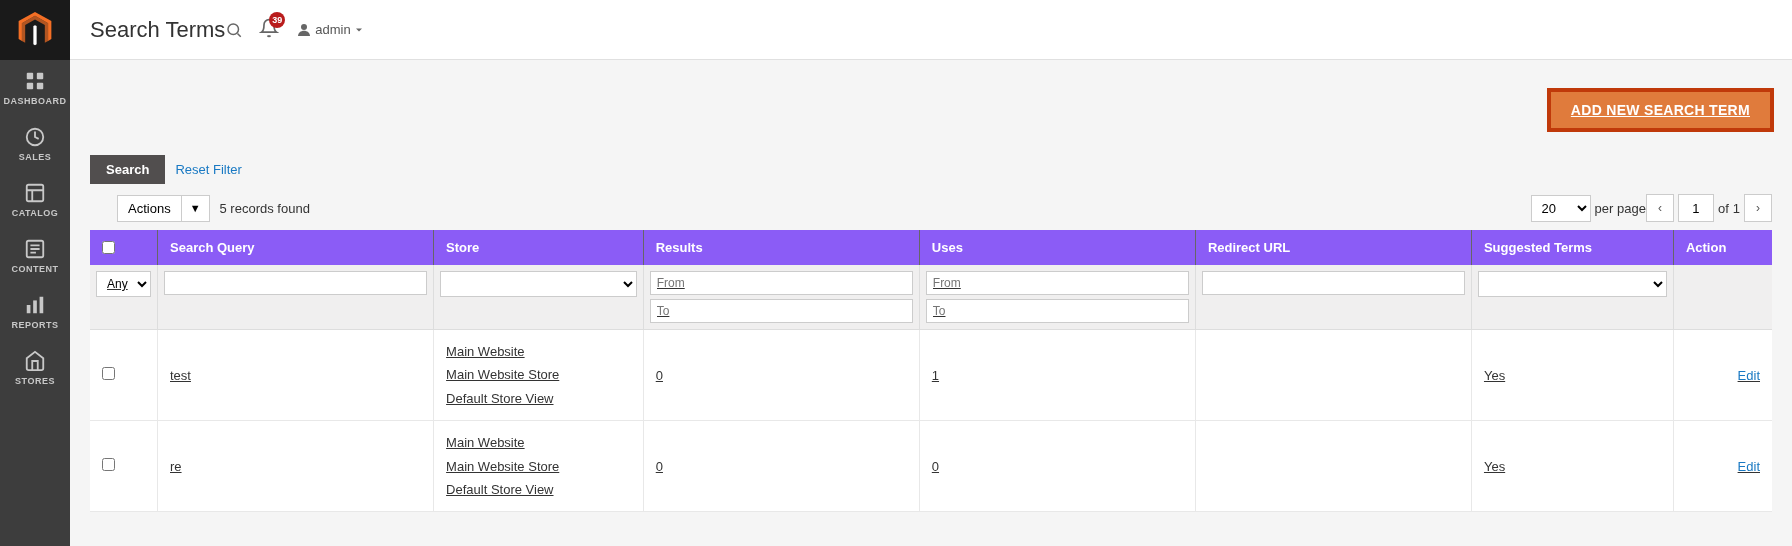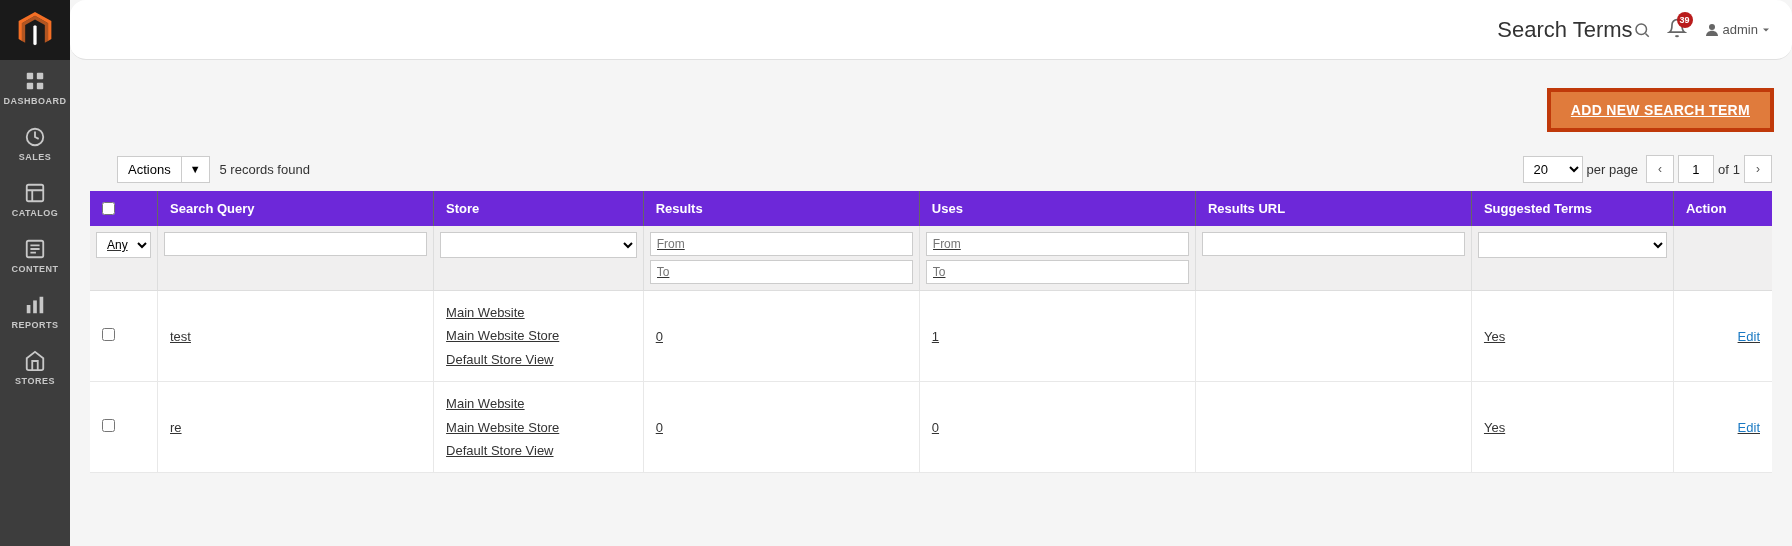--- a/index.html
+++ b/index.html
@@ -54,22 +54,21 @@
     }
 
     
     .header {
       background: #fff;
       height: 60px;
       display: flex;
       align-items: center;
       padding: 0 20px;
       border-bottom: 1px solid #e0e0e0;
-      justify-content: flex-end;
-      border-radius: 16px;
+      justify-content: flex-start;
     }
     .header-title {
       font-size: 22px;
       font-weight: 300;
       color: #333;
     }
     .header-right {
       display: flex;
       align-items: center;
       gap: 16px;
@@ -195,21 +194,20 @@
       cursor: pointer;
       font-size: 11px;
     }
     .records-count {
       font-size: 13px;
       color: #333;
     }
     .table-controls-right {
       display: flex;
       align-items: center;
-      gap: 8px;
     }
     .per-page-select-wrap {
       display: flex;
       align-items: center;
       gap: 4px;
     }
     .per-page-select {
       border: 1px solid #ccc;
       padding: 4px 6px;
       font-size: 13px;
@@ -250,21 +248,21 @@
     }
 
     
     .data-table {
       width: 100%;
       border-collapse: collapse;
       background: #fff;
       font-size: 13px;
     }
     .data-table thead tr {
-      background: #6d28d9;
+      background: #8b5cf6;
       color: #fff;
       margin-top: 25px;
     }
     .data-table thead th {
       padding: 10px 12px;
       text-align: left;
       font-weight: 600;
       border-right: 1px solid #666;
       white-space: nowrap;
     }
@@ -426,20 +424,24 @@
       </div>
     </div>
   </header>
 
   <div class="content">
 
     <div class="top-action-bar">
       <button class="btn-add">Add New Search Term</button>
     </div>
 
+    <div class="filter-bar">
+      <button class="btn-search">Search</button>
+      <a class="link-reset">Reset Filter</a>
+    </div>
 
     <div class="table-controls">
       <div class="table-controls-left">
         <div class="actions-dropdown">
           <button class="actions-btn">Actions</button>
           <button class="actions-arrow">▼</button>
         </div>
         <span class="records-count">5 records found</span>
       </div>
       <div class="table-controls-right">
@@ -475,21 +477,21 @@
           <th>
             <span>Store</span>
           </th>
           <th>
             <span>Results</span>
           </th>
           <th>
             <span>Uses</span>
           </th>
           <th>
-            <span>Results URL</span>
+            <span>Redirect URL</span>
           </th>
           <th>
             <span>Suggested Terms</span>
           </th>
           <th>
             <span>Action</span>
           </th>
         </tr>
       </thead>
       <tbody>

